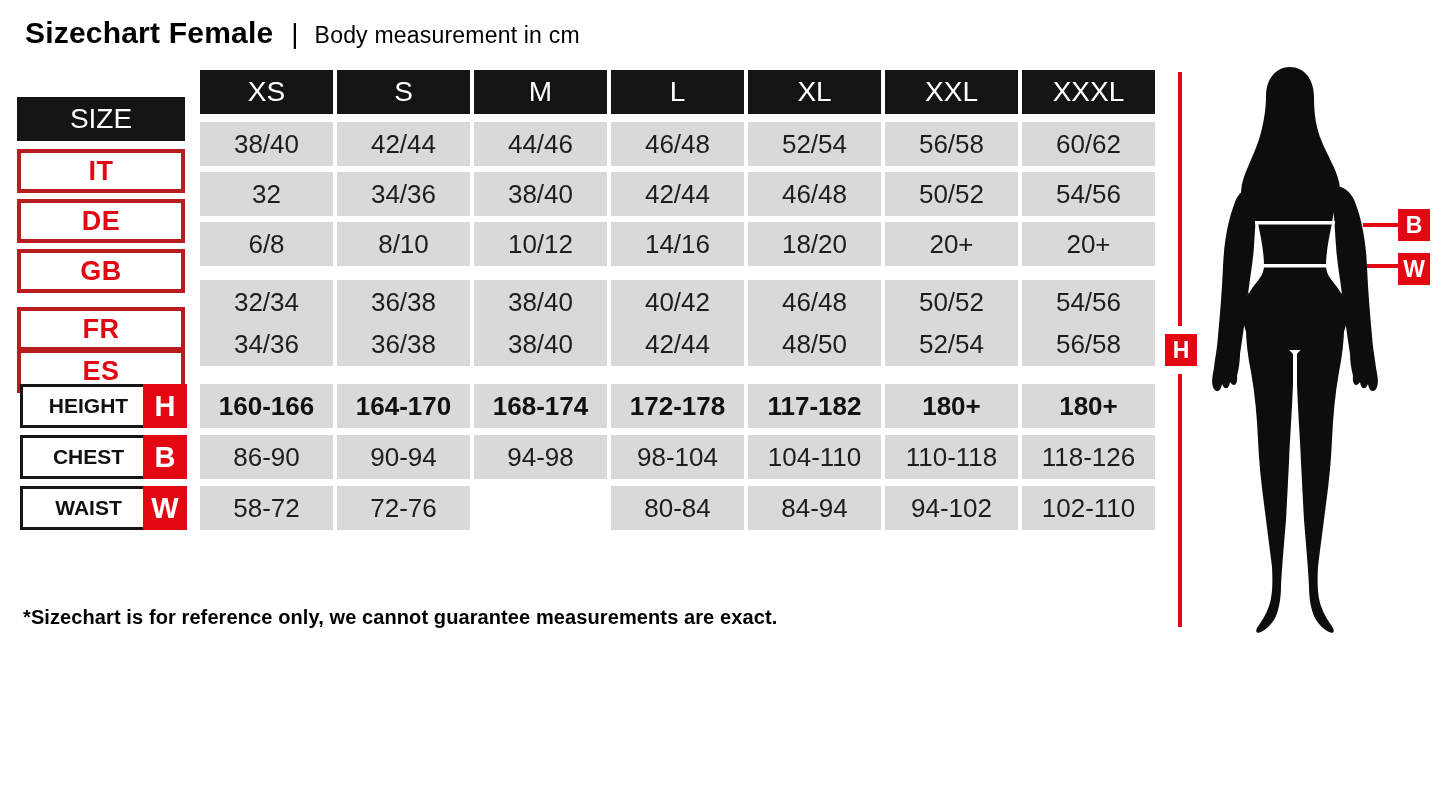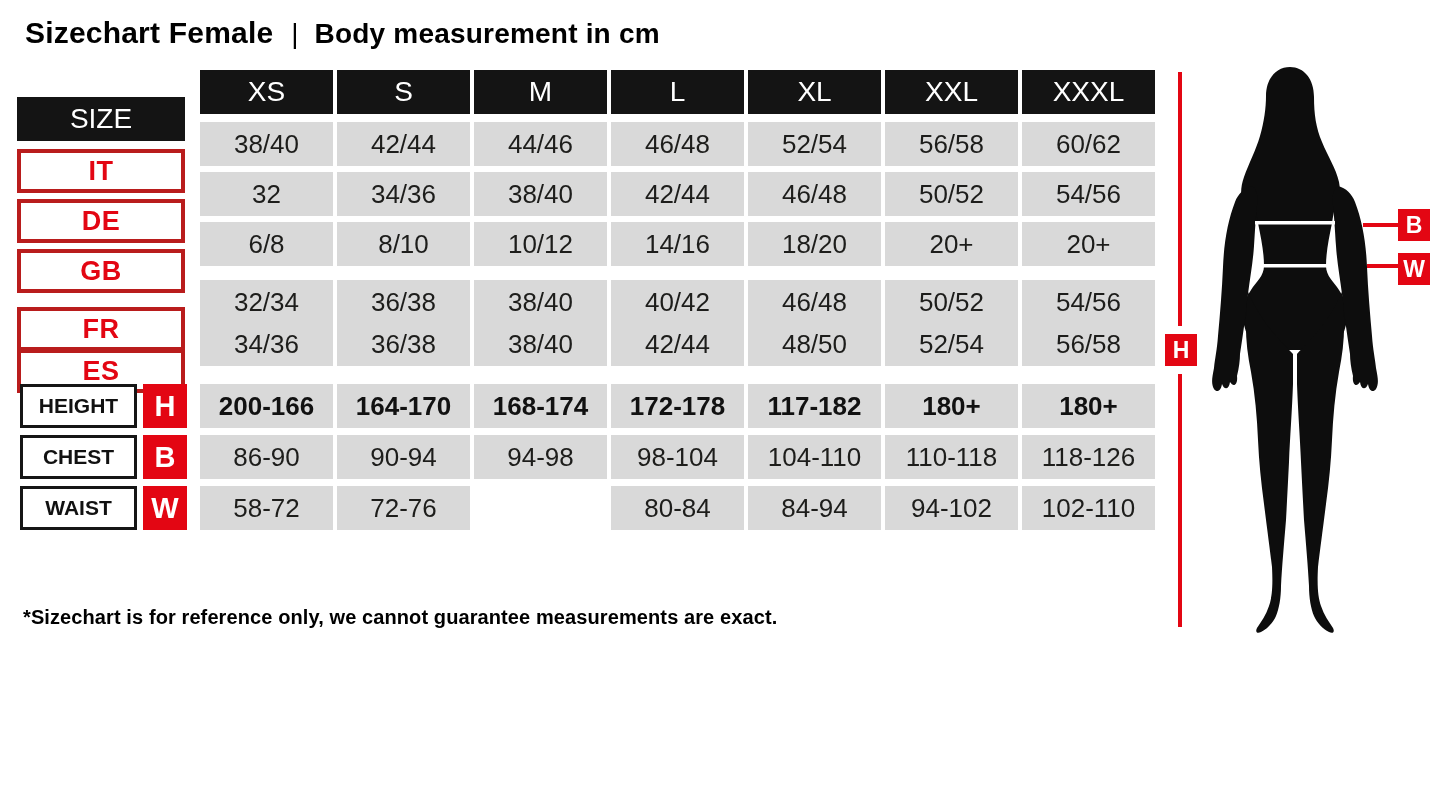--- a/index.html
+++ b/index.html
@@ -3,39 +3,39 @@
 <meta charset="utf-8">
 <style>
   html,body{margin:0;padding:0;background:#fff;}
   .canvas{position:relative;width:1441px;height:795px;background:#ffffff;
           font-family:"Liberation Sans", sans-serif;overflow:hidden;}
 
   
   .title{position:absolute;left:25px;top:16px;display:flex;align-items:baseline;color:#000;}
   .title-main{font-weight:bold;font-size:30px;letter-spacing:.2px;}
   .title-sep{font-weight:400;font-size:28px;margin:0 16px 0 18px;}
-  .title-sub{font-weight:700;font-size:28px;letter-spacing:.2px;}
+  .title-sub{font-weight:400;font-size:23px;letter-spacing:.2px;}
 
   
   .row{position:absolute;left:0;width:100%;height:44px;}
   .lbl{position:absolute;left:17px;width:168px;height:44px;box-sizing:border-box;
        display:flex;align-items:center;justify-content:center;margin-top:27px;}
   .c{position:absolute;width:133px;height:44px;box-sizing:border-box;
      display:flex;align-items:center;justify-content:center;}
   .c0{left:200px}.c1{left:337px}.c2{left:474px}.c3{left:611px}
   .c4{left:748px}.c5{left:885px}.c6{left:1022px}
 
   .black{background:#141414;color:#fff;}
   .hdr{font-size:28px;}
   .box{background:#fff;border:4px solid #b91c1c;}
   .red-label{color:#e30613;font-weight:bold;font-size:27px;letter-spacing:.5px;}
   .gray{background:#d9d9d9;color:#1d1d1b;font-size:26px;}
   .bold{font-weight:bold;color:#111;}
 
-  .mlbl{position:absolute;left:20px;width:117px;height:44px;box-sizing:border-box;
+  .mlbl{position:absolute;left:20px;width:137px;height:44px;box-sizing:border-box;
         background:#fff;border:3px solid #161616;display:flex;align-items:center;
         justify-content:center;font-weight:bold;font-size:21px;color:#111;}
   .mbadge{position:absolute;left:143px;width:44px;height:44px;background:#e30613;
           color:#fff;font-weight:bold;font-size:29px;display:flex;align-items:center;
           justify-content:center;}
 
   
   .redline{position:absolute;background:#e30613;}
   .badge-sm{position:absolute;width:32px;height:32px;background:#e30613;color:#fff;
             font-weight:bold;font-size:23px;display:flex;align-items:center;justify-content:center;}
@@ -116,21 +116,21 @@
     <div class="c c2 gray">38/40</div>
     <div class="c c3 gray">42/44</div>
     <div class="c c4 gray">48/50</div>
     <div class="c c5 gray">52/54</div>
     <div class="c c6 gray">56/58</div>
   </div>
 
   <div class="row" style="top:384px">
     <div class="mlbl">HEIGHT</div>
     <div class="mbadge">H</div>
-    <div class="c c0 gray bold">200-166</div>
+    <div class="c c0 gray bold">160-166</div>
     <div class="c c1 gray bold">164-170</div>
     <div class="c c2 gray bold">168-174</div>
     <div class="c c3 gray bold">172-178</div>
     <div class="c c4 gray bold">117-182</div>
     <div class="c c5 gray bold">180+</div>
     <div class="c c6 gray bold">180+</div>
   </div>
 
   <div class="row" style="top:435px">
     <div class="mlbl">CHEST</div>

